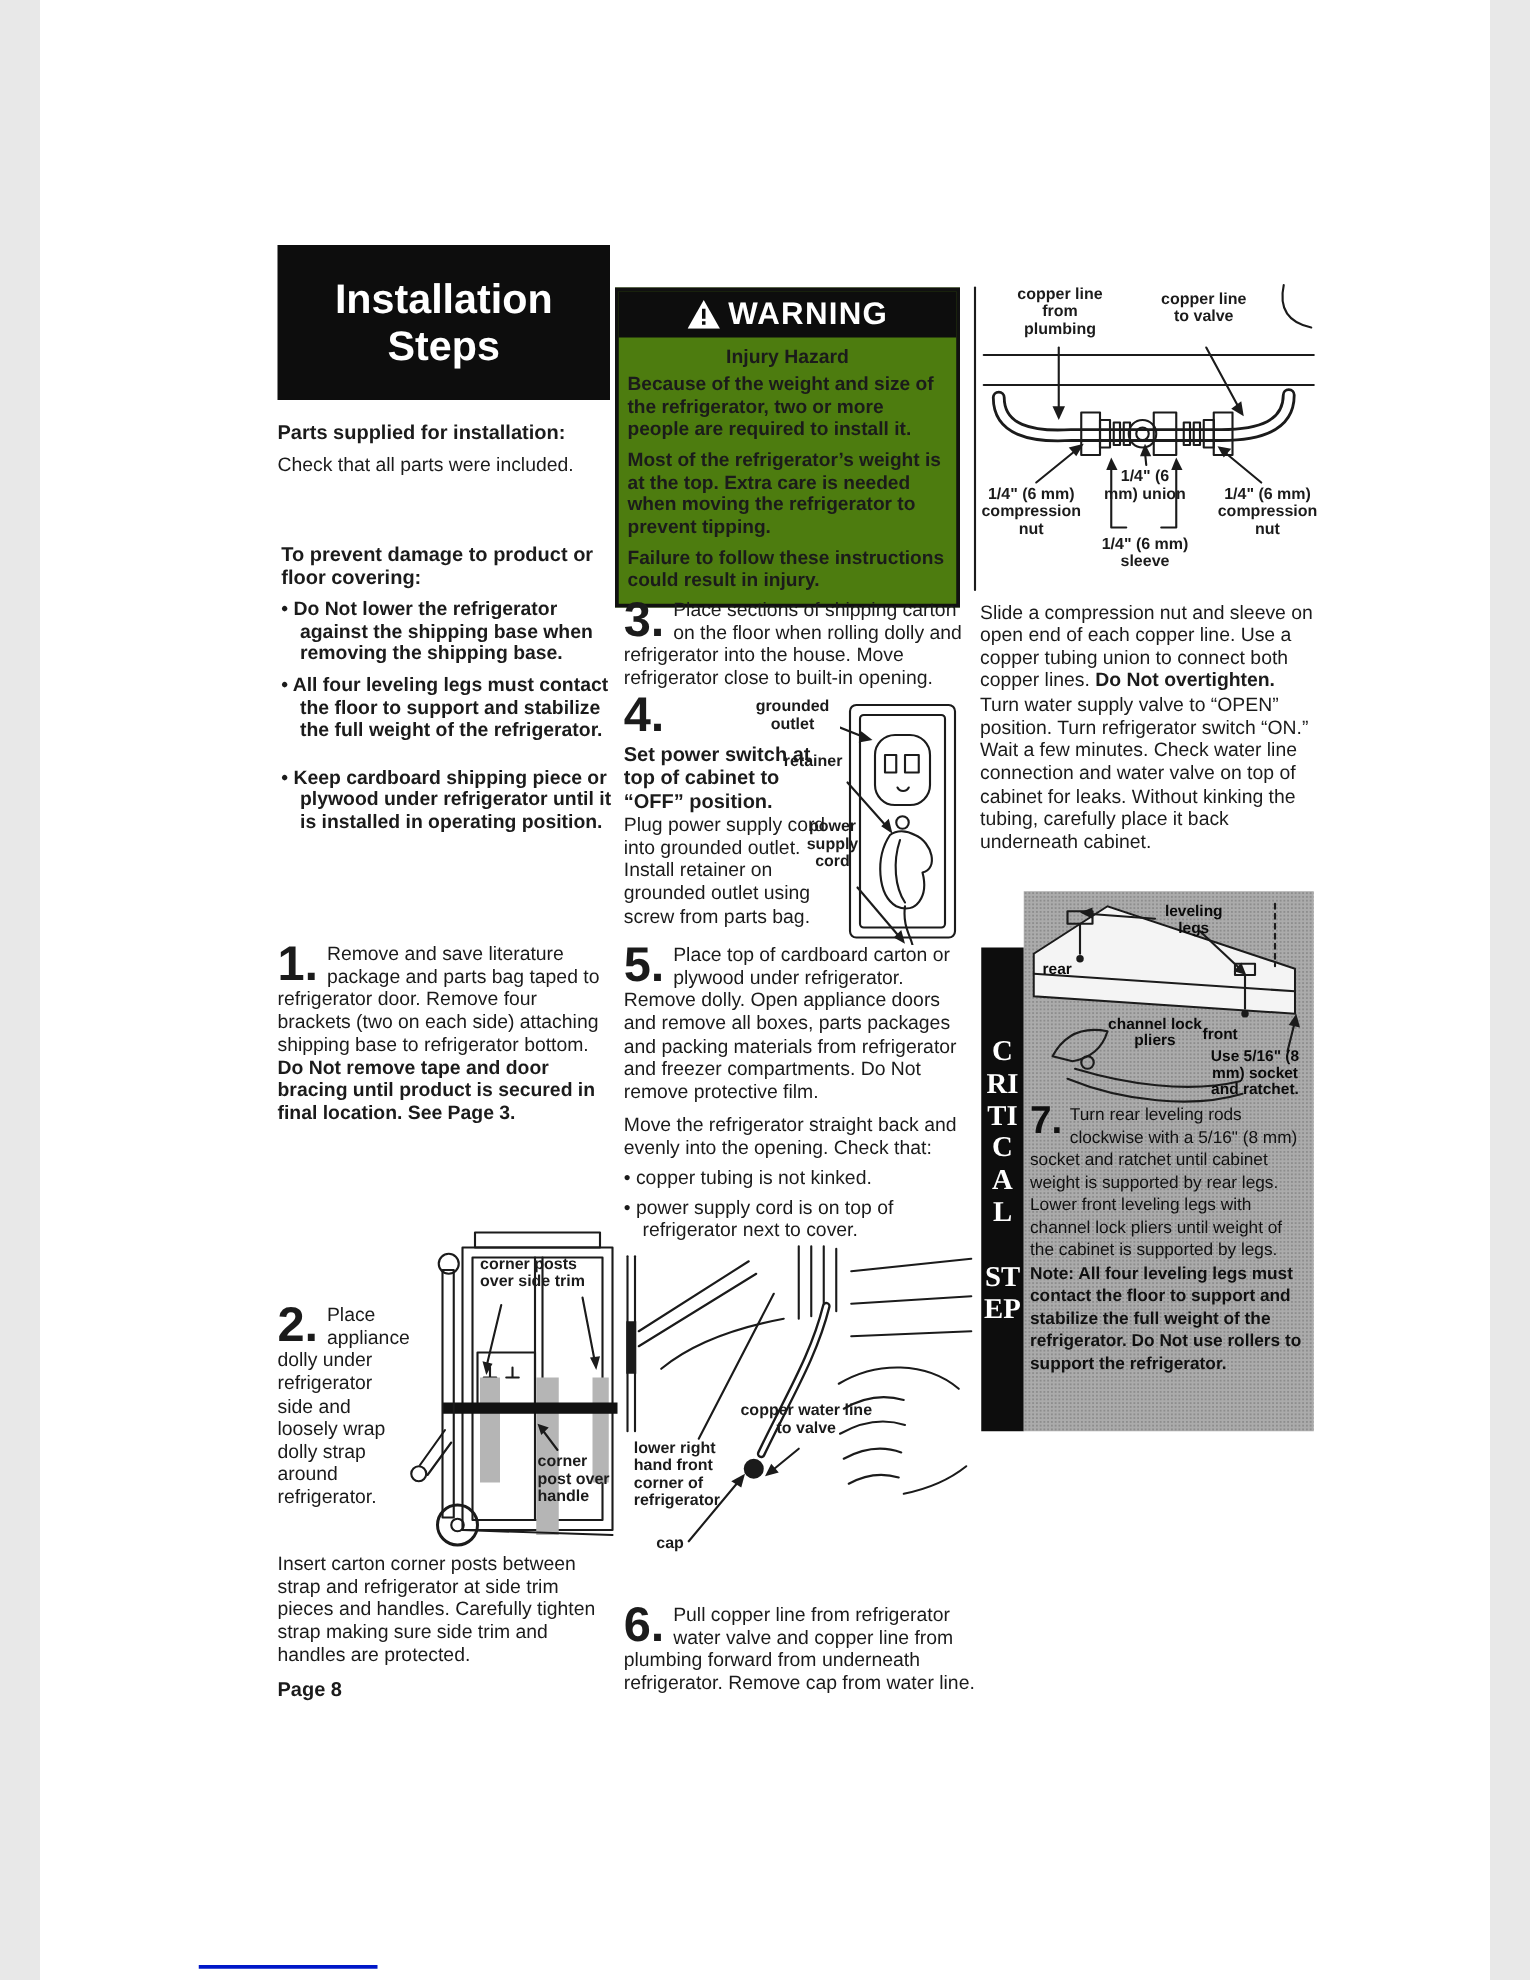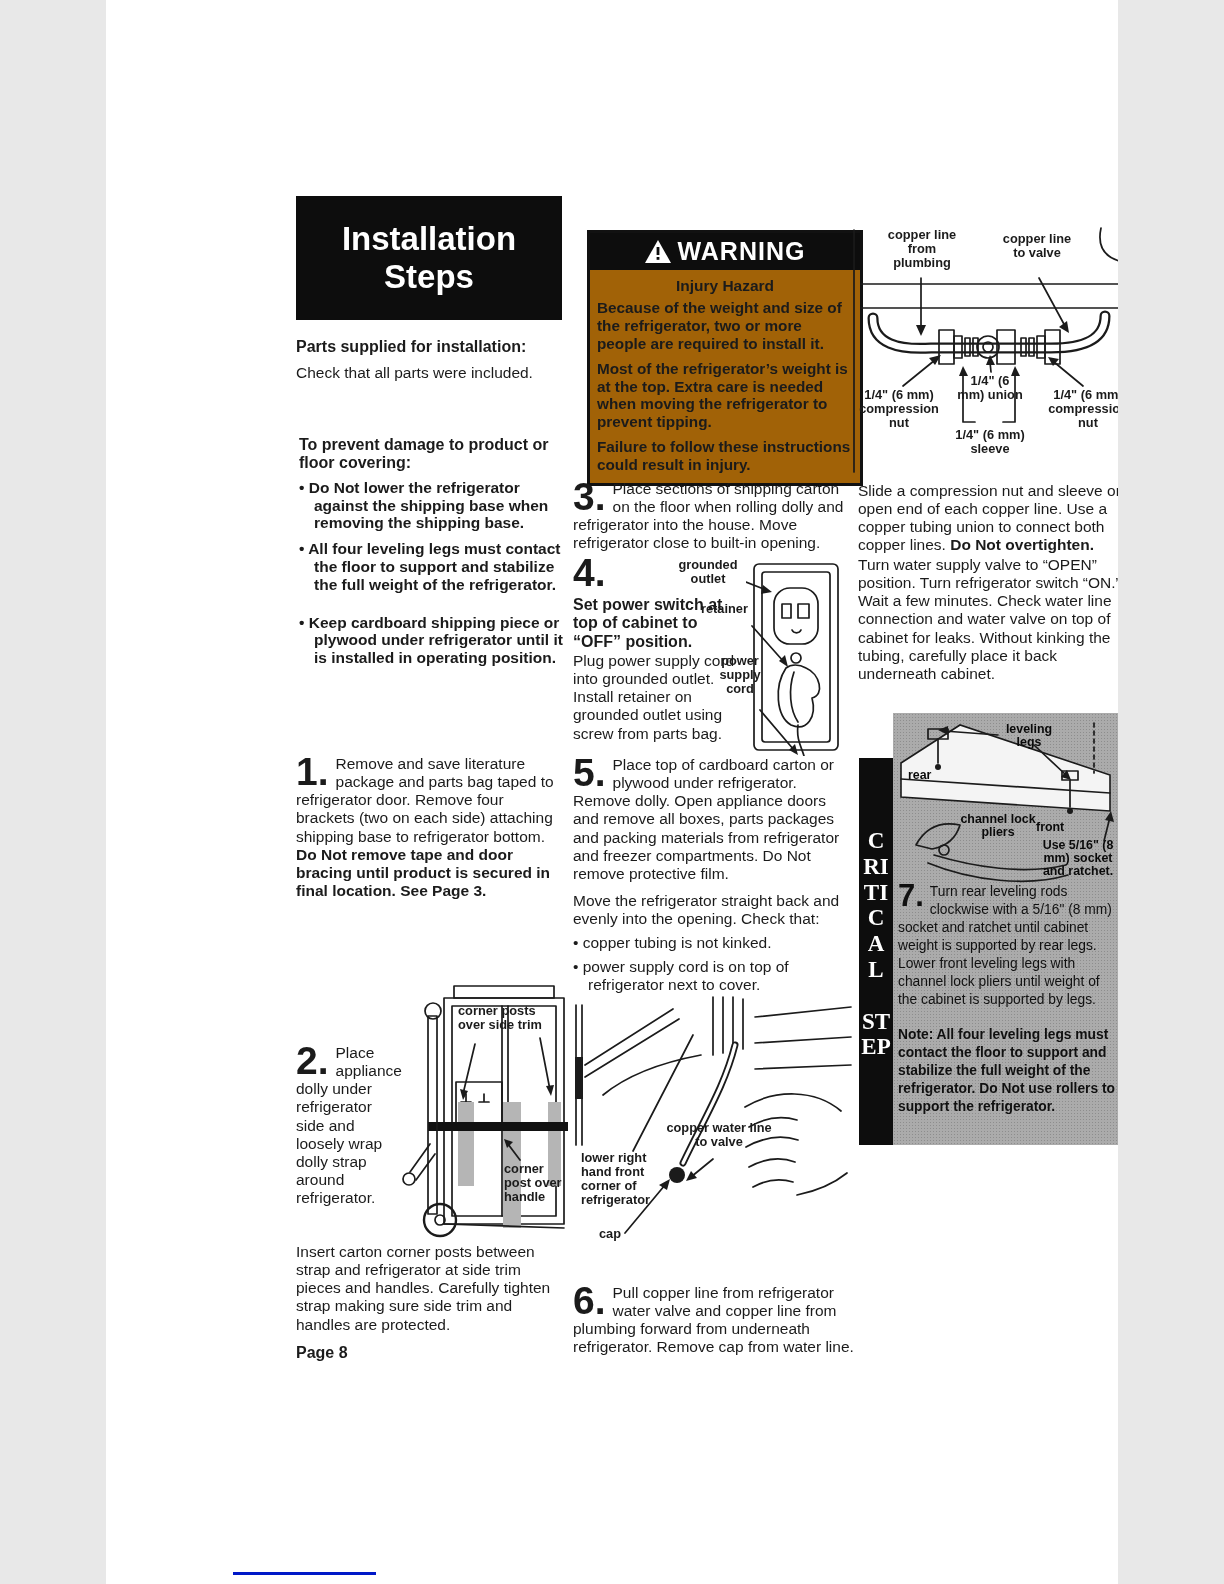--- a/index.html
+++ b/index.html
@@ -1,34 +1,34 @@
 <!DOCTYPE html>
 <html><head>
 <meta charset="utf-8">
 <style>
   html,body{margin:0;padding:0;background:#e8e8e8;}
-  .page{position:relative;width:1012px;height:1584px;background:#fff;margin:0 auto;
+  .page{position:relative;width:1160px;height:1584px;background:#fff;margin:0 auto;
         font-family:"Liberation Sans",sans-serif;color:#1b1b1b;overflow:hidden;}
   .abs{position:absolute;}
   .b{font-weight:bold;}
   p{margin:0;}
   
   .body-txt{font-size:15.5px;line-height:1.17;}
   .heading{font-size:16px;font-weight:bold;line-height:1.15;}
   ul.bullets{list-style:none;margin:4px 0 0 0;padding:0;}
   ul.bullets li{padding-left:15px;text-indent:-15px;margin:2px 0;}
   ul.bullets li::before{content:"• ";}
   .stepnum{float:left;font-size:39px;font-weight:bold;line-height:30px;margin:2px 7px 0 0;}
   .stepnum.small{font-size:31px;line-height:24px;margin:1px 6px 0 0;}
   
   .title-block{left:190px;top:196px;width:266px;height:124px;background:#0d0d0d;color:#fff;
     display:flex;flex-direction:column;align-items:center;justify-content:center;}
   .title-block div{font-size:33px;font-weight:bold;line-height:1.14;}
   
-  .warning-box{left:481px;top:230px;width:270px;border:3px solid #111;background:#a16207;}
+  .warning-box{left:460px;top:230px;width:270px;border:3px solid #111;background:#4d7c0f;}
   .warning-head{background:#0d0d0d;color:#fff;height:37px;display:flex;align-items:center;justify-content:center;gap:7px;}
   .warning-head span{font-size:25px;font-weight:bold;letter-spacing:1px;}
   .warning-body{padding:5px 7px 7px 7px;}
   .warning-sub{text-align:center;font-weight:bold;font-size:15.5px;margin:2px 0 4px 0;}
   .warning-body p{font-weight:bold;font-size:15.3px;line-height:1.17;margin:0 0 7px 0;}
   
   .lbl{position:absolute;font-size:12.8px;font-weight:bold;line-height:1.1;}
   .ctr{text-align:center;}
   svg{display:block;}
   .ln{stroke:#1b1b1b;stroke-width:1.7;fill:none;stroke-linecap:round;stroke-linejoin:round;}
@@ -290,19 +290,19 @@
         </svg>
         <div class="crit-lbl ctr" style="left:96px;top:6px;width:70px;">leveling legs</div>
         <div class="crit-lbl" style="left:10px;top:52px;">rear</div>
         <div class="crit-lbl ctr" style="left:58px;top:96px;width:84px;">channel lock pliers</div>
         <div class="crit-lbl" style="left:138px;top:104px;">front</div>
         <div class="crit-lbl ctr" style="left:144px;top:122px;width:72px;">Use 5/16" (8 mm) socket and ratchet.</div>
       </div>
       <p class="crit-txt">
         <span class="stepnum small">7.</span><span> Turn rear leveling rods clockwise with a 5/16" (8 mm) socket and ratchet until cabinet weight is supported by rear legs. Lower front leveling legs with channel lock pliers until weight of the cabinet is supported by legs.</span>
       </p>
-      <p class="crit-txt b" style="margin-top:18px;">Note: All four leveling legs must contact the floor to support and stabilize the full weight of the refrigerator. Do Not use rollers to support the refrigerator.</p>
+      <p class="crit-txt b" style="margin-top:2px;">Note: All four leveling legs must contact the floor to support and stabilize the full weight of the refrigerator. Do Not use rollers to support the refrigerator.</p>
     </div>
   </div>
 
   <div class="abs footer-line"></div>
 
 </div>
 
 </body></html>

